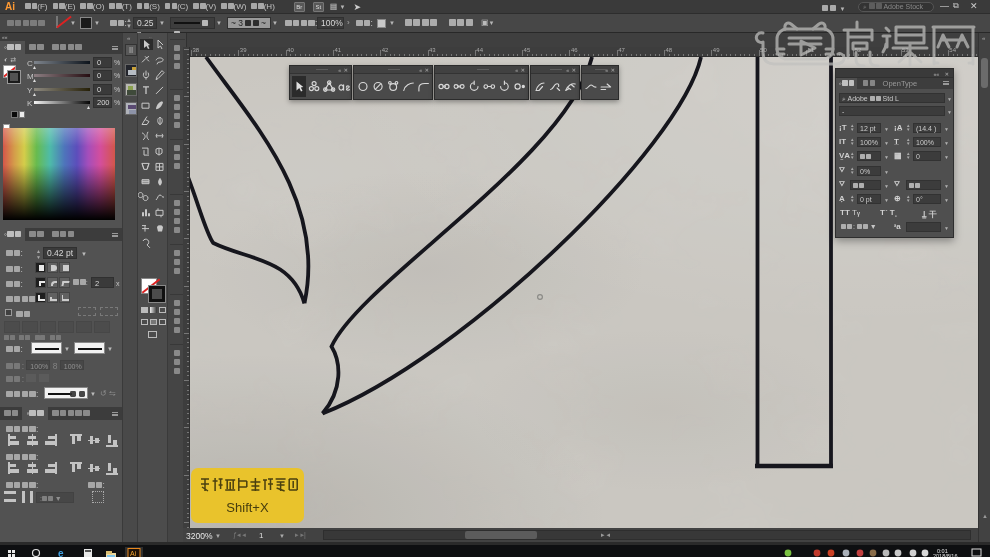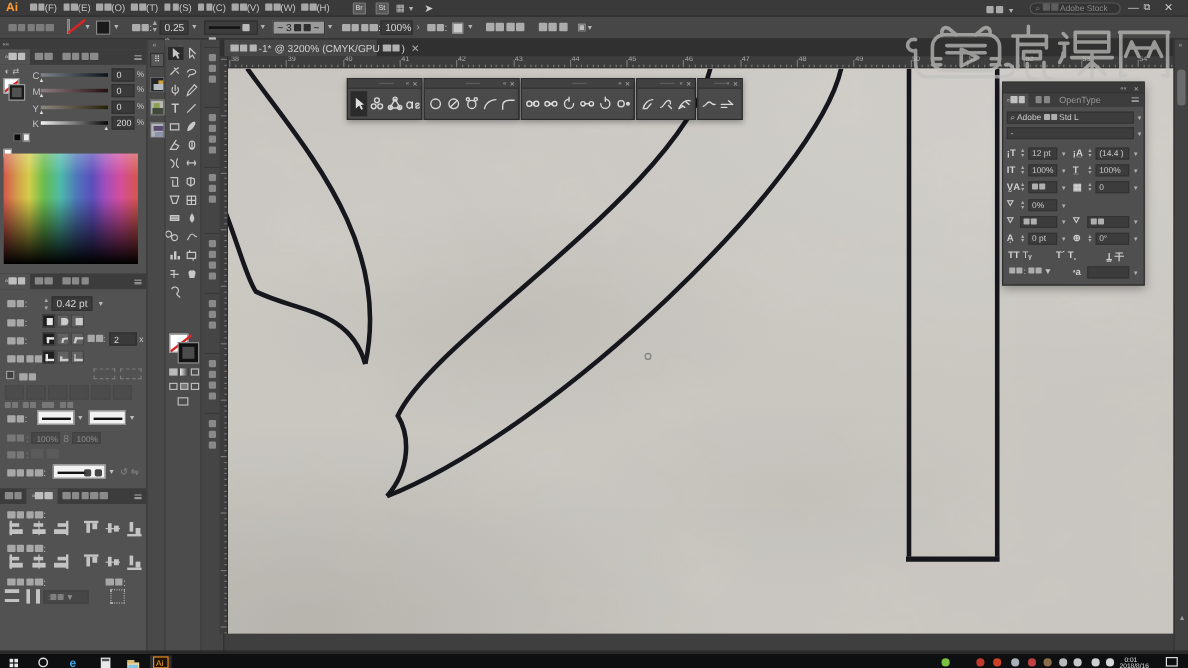--- a/index.html
+++ b/index.html
@@ -445,23 +445,20 @@
       <b style="position:absolute;left:6px;top:267px;width:6px;height:6px;background:#9a9a9a;opacity:.8;border-radius:1px"></b>
       <b style="position:absolute;left:6px;top:276px;width:6px;height:6px;background:#9a9a9a;opacity:.8;border-radius:1px"></b>
       <b style="position:absolute;left:6px;top:285px;width:6px;height:6px;background:#9a9a9a;opacity:.8;border-radius:1px"></b>
       <b style="position:absolute;left:6px;top:294px;width:6px;height:6px;background:#9a9a9a;opacity:.8;border-radius:1px"></b>
       <b style="position:absolute;left:2px;top:261px;width:15px;height:1px;background:#383838"></b>
       <b style="position:absolute;left:6px;top:317px;width:6px;height:6px;background:#9a9a9a;opacity:.8;border-radius:1px"></b>
       <b style="position:absolute;left:6px;top:326px;width:6px;height:6px;background:#9a9a9a;opacity:.8;border-radius:1px"></b>
       <b style="position:absolute;left:6px;top:335px;width:6px;height:6px;background:#9a9a9a;opacity:.8;border-radius:1px"></b>
       <b style="position:absolute;left:2px;top:311px;width:15px;height:1px;background:#383838"></b>
     </div>
-<div class="abs" id="tabbar">
- <div id="doctab"><i class="z"></i><i class="z"></i><i class="z"></i>-1* @ 3200% (CMYK/GPU <i class="z"></i><i class="z"></i>)<span style="margin-left:5px;color:#aaa">✕</span></div>
-</div>
 <div class="abs" id="rcorner"></div>
 <div class="abs" id="hruler">
       <b style="position:absolute;left:1.0px;top:3px;width:1px;height:7px;background:#777"></b>
       <b style="position:absolute;left:5.7px;top:7px;width:1px;height:3px;background:#777"></b>
       <b style="position:absolute;left:10.5px;top:7px;width:1px;height:3px;background:#777"></b>
       <b style="position:absolute;left:15.2px;top:7px;width:1px;height:3px;background:#777"></b>
       <b style="position:absolute;left:19.9px;top:7px;width:1px;height:3px;background:#777"></b>
       <b style="position:absolute;left:24.7px;top:7px;width:1px;height:3px;background:#777"></b>
       <b style="position:absolute;left:29.4px;top:7px;width:1px;height:3px;background:#777"></b>
       <b style="position:absolute;left:34.1px;top:7px;width:1px;height:3px;background:#777"></b>
@@ -887,20 +884,51 @@
             <g transform="translate(2.5,5)" stroke="#d8d8d8" stroke-width="1.15" fill="none" stroke-linecap="round">
               <path d="M1.5,8.5 C3.5,8.5 4.5,5 6.5,5 C8.5,5 8.5,7.5 11.5,7"></path>
             </g>
             <g transform="translate(17.6,5)" stroke="#d8d8d8" stroke-width="1.15" fill="none" stroke-linecap="round">
               <path d="M1.5,7 L11,7 M7.5,4 L11,7 M1.5,9.5 L6,9.5"></path>
             </g>
           </svg>
         </div>
       </div>
 
+ <div class="abs" id="tip">
+  <div style="margin-top:9px"><svg width="100" height="16" viewBox="0 0 100 16" id="tipsvg1">
+            <g stroke="#4a400f" stroke-width="1.5" fill="none">
+              <g transform="translate(1,0)">
+                <path d="M2,2 L10,2 M6,2 L6,14 M2,7 L10,7 M3,10 L9,14"></path>
+              </g>
+              <g transform="translate(13.6,0)">
+                <path d="M1,4 L6,4 M3.5,1 L3.5,14 M7,2 L11,2 M9,2 L9,12 M7,8 L11,8"></path>
+              </g>
+              <g transform="translate(26.2,0)">
+                <path d="M1,3 L11,3 M3,3 L3,12 M9,3 L9,12 M1,13 L11,13 M6,5 L6,13"></path>
+              </g>
+              <g transform="translate(38.8,0)">
+                <path d="M2,1 L2,14 M2,4 L10,4 M10,4 L10,10 M2,10 L10,10"></path>
+              </g>
+              <g transform="translate(51.4,0)">
+                <path d="M6,1 L6,14 M1,5 L11,5 M2,9 L10,9 M2,13 L10,13"></path>
+              </g>
+              <g transform="translate(64,0)">
+                <path d="M1,3 L5,3 M3,3 L3,13 M6,2 L11,2 M6,7 L11,7 M8.5,2 L8.5,13"></path>
+              </g>
+              <g transform="translate(76.6,0)">
+                <path d="M1,2 L11,2 M2,5 L10,5 M2,8 L10,8 M6,5 L6,14 M2,11 L10,14"></path>
+              </g>
+              <g transform="translate(89.2,0)">
+                <path d="M2,2 L10,2 M2,2 L2,13 M10,2 L10,13 M2,13 L10,13 M6,4 L6,11"></path>
+              </g>
+            </g>
+          </svg></div>
+  <div style="font-size:13px;margin-top:3px">Shift+X</div>
+ </div>
 </div>
 
 <div class="abs" id="chpanel">
  <div class="abs" style="left:0;top:0;width:100%;height:9px;background:#3a3a3a;border-bottom:1px solid #303030">
         <b style="position:absolute;right:14px;top:2px;color:#999;font-size:5px">««</b>
         <b style="position:absolute;right:4px;top:2px;color:#999;font-size:5px">✕</b>
       </div>
  <div class="abs" style="left:0;top:9px;width:100%;height:11px;background:#3d3d3d">
   <span style="display:inline-block;height:11px;background:#4f4f4f;color:#ddd;padding:0 3px;font-size:7.5px;line-height:11px">◦<i class="z"></i><i class="z"></i></span>
   <span style="display:inline-block;height:11px;color:#999;padding:0 3px;font-size:7.5px;line-height:11px"><i class="z"></i><i class="z"></i></span>
@@ -959,20 +987,31 @@
  <div class="fieldc" style="left:3px;top:153px;width:46px;background:transparent;border:none;color:#c6c6c6"><i class="z" style="width:5px;height:5px"></i><i class="z" style="width:5px;height:5px"></i>: <i class="z" style="width:5px;height:5px"></i><i class="z" style="width:5px;height:5px"></i> ▼</div>
  <div class="gl" style="left:58px;top:153px;font-size:6px">ª<span style="font-size:8px">a</span></div>
  <div class="fieldc" style="left:70px;top:153px;width:35px"></div>
  <div class="ddc" style="left:108px;top:156px">▼</div>
 </div>
 <div class="abs" id="rsb">
  <div class="abs" style="left:3px;top:2px;color:#aaa;font-size:6px">«</div>
  <div class="abs" style="left:2px;top:25px;width:7px;height:30px;background:#6b6b6b;border-radius:3px"></div>
  <div class="abs" style="left:3px;top:480px;color:#999;font-size:6px">▲</div>
 </div>
+<div class="abs" id="status">
+ <span class="abs" style="left:3px;top:3px;color:#e8e8e8;font-size:8.5px">3200%</span>
+ <span class="abs dd" style="left:32px;top:5px;color:#aaa">▼</span>
+ <span class="abs gray" style="left:50px;top:3px;font-size:7px;color:#bbb">ƒ◂ ◂</span>
+ <span class="abs" style="left:76px;top:3px;font-size:8px;color:#ddd">1</span>
+ <span class="abs dd" style="left:96px;top:5px;color:#aaa">▼</span>
+ <span class="abs gray" style="left:112px;top:3px;font-size:7px;color:#bbb">▸ ▸|</span>
+ <div class="abs" style="left:140px;top:2px;width:648px;height:10px;background:#383838;border:1px solid #2e2e2e"></div>
+ <div class="abs" style="left:282px;top:3px;width:72px;height:8px;background:#5c5c5c;border-radius:2px"></div>
+ <span class="abs" style="left:418px;top:3px;font-size:7px;color:#999">▸ ◂</span>
+</div>
 <div class="abs" id="gap2"></div>
 <div class="abs" id="taskbar">
  <svg width="990" height="12" viewBox="0 0 990 12" id="tbsvg">
         <g fill="#e8e8e8">
           <rect x="8" y="3" width="3" height="3"></rect>
           <rect x="12" y="3" width="3" height="3"></rect>
           <rect x="8" y="7" width="3" height="3"></rect>
           <rect x="12" y="7" width="3" height="3"></rect>
         </g>
         <circle cx="36" cy="6" r="3.5" fill="none" stroke="#ddd" stroke-width="1.2"></circle>

